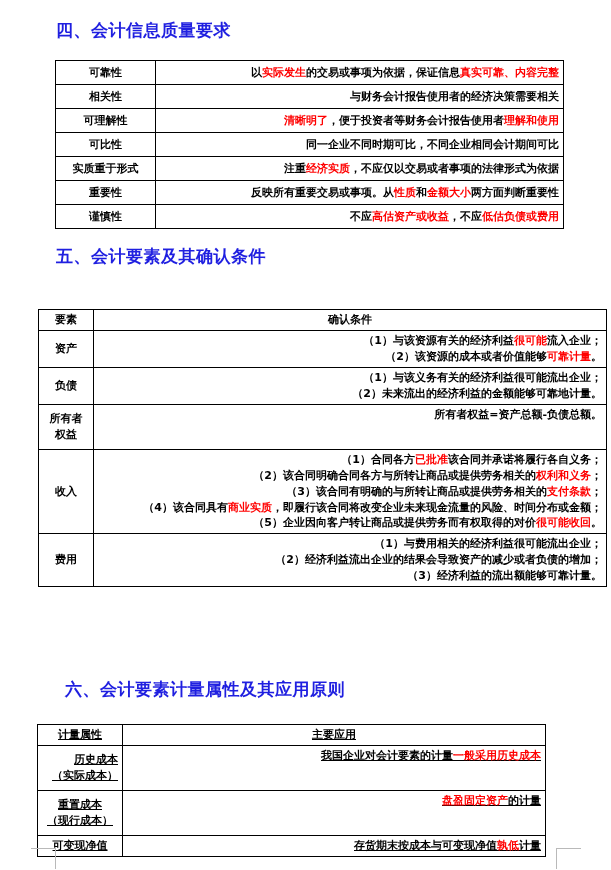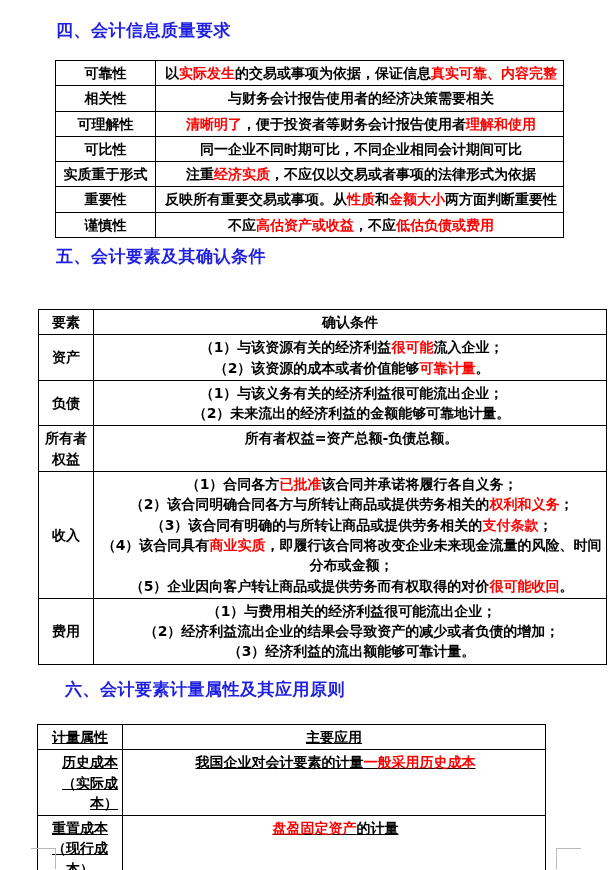--- a/index.html
+++ b/index.html
@@ -31,37 +31,37 @@
     letter-spacing: 0.5px;
     white-space: nowrap;
     line-height: 1;
   }
 
   
   .doc-table {
     position: absolute;
     border-collapse: collapse;
     table-layout: fixed;
-    font-size: 14px;
+    font-size: 11px;
     color: #000000;
   }
   .doc-table td, .doc-table th {
     border: 1px solid #000000;
     padding: 2px 4px;
     vertical-align: middle;
     font-weight: bold;
     line-height: 1.45;
   }
   .doc-table .k {
     text-align: center;
     font-weight: bold;
     white-space: pre-line;
   }
   .doc-table .v {
-    text-align: center;
+    text-align: right;
     padding-left: 7px;
     font-weight: bold;
   }
   .doc-table .hdr {
     text-align: center;
     font-weight: bold;
   }
 
   
   #table-quality { left: 55px; top: 60px; width: 509px; }

